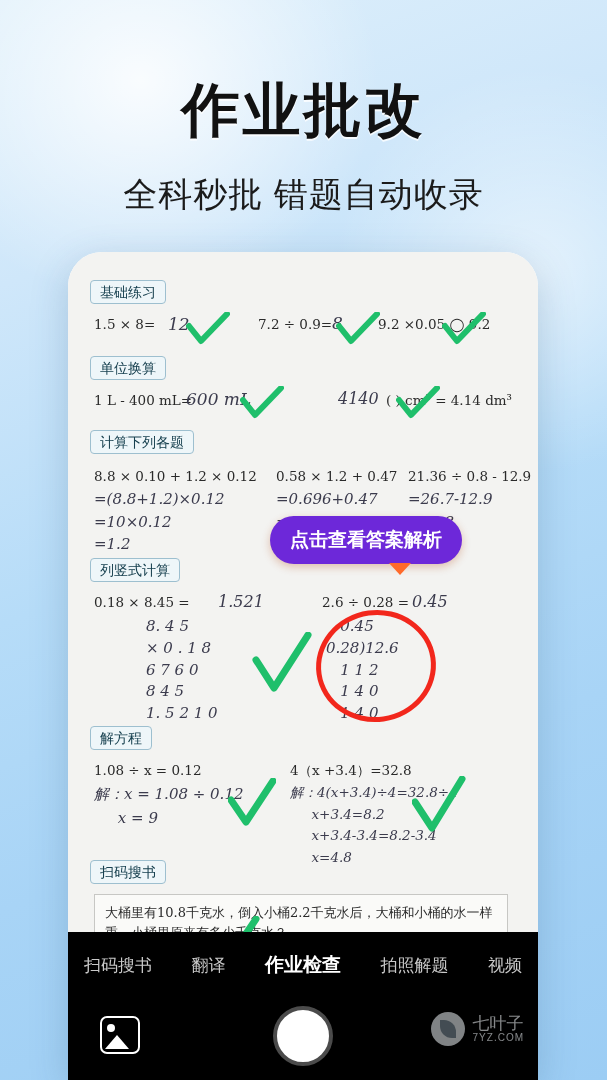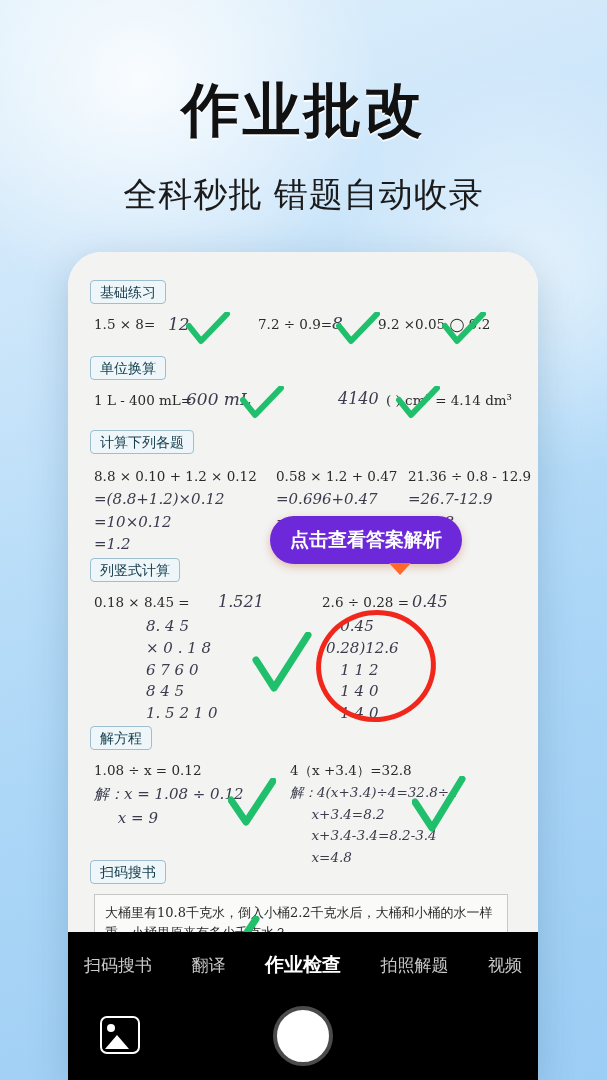--- a/index.html
+++ b/index.html
@@ -332,14 +332,21 @@
       <span class="mode">扫码搜书</span>
       <span class="mode">翻译</span>
       <span class="mode active">作业检查</span>
       <span class="mode">拍照解题</span>
       <span class="mode">视频</span>
     </div>
     <div class="gallery-btn"></div>
     <div class="shutter"></div>
   </div>
 
+  <div class="wm">
+    <div class="wm-logo"></div>
+    <div>
+      <div class="wm-text">七叶子</div>
+      <div class="wm-sub">7YZ.COM</div>
+    </div>
+  </div>
 
 </div>
 
 </body></html>

